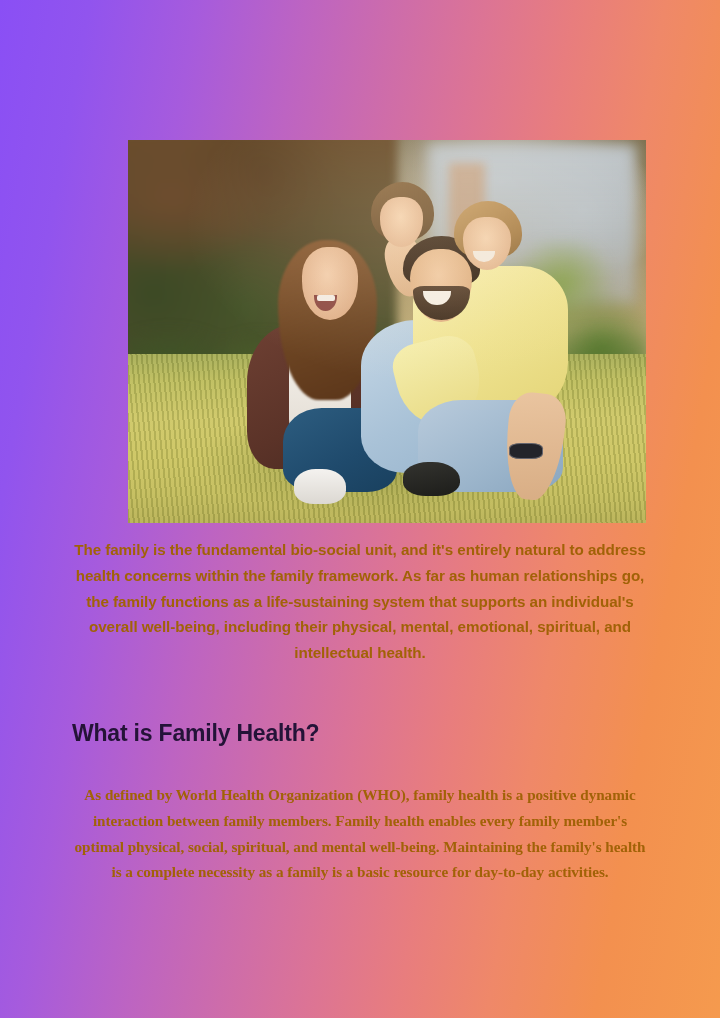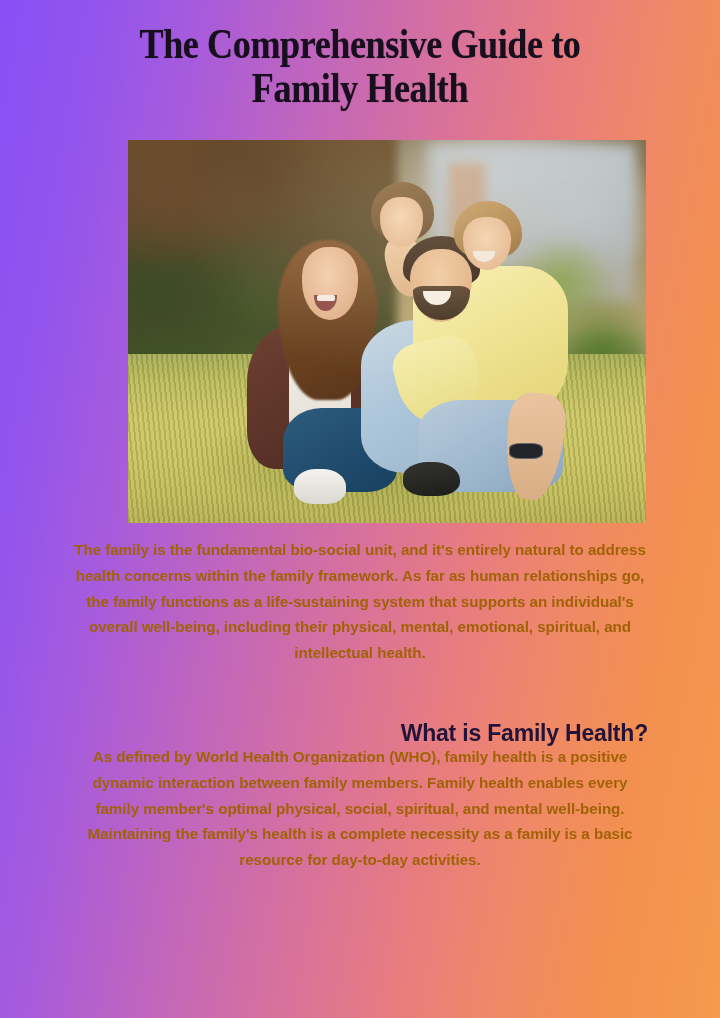--- a/index.html
+++ b/index.html
@@ -348,40 +348,36 @@
     letter-spacing: -0.05px;
   }
 
   #intro-paragraph { top: 537px; }
 
   .section-heading {
     position: absolute;
     top: 718px;
     left: 72px;
     width: 576px;
-    text-align: right;
+    text-align: left;
     color: #241338;
     font-family: "Liberation Sans", sans-serif;
     font-weight: 700;
     font-size: 23px;
     line-height: 30px;
     letter-spacing: -0.2px;
   }
 
-  #definition-paragraph { top: 744px; }
+  #definition-paragraph { top: 782px; font-family: Liberation Serif, serif; }
 </style>
 </head>
 <body>
 
 <div class="poster">
 
-  <div class="title-block">
-    <h1 class="poster-title">The Comprehensive Guide to
-Family Health</h1>
-  </div>
 
   <div class="photo-frame">
     <div class="photo">
       <div class="bg-sky"></div>
       <div class="bg-buildings"></div>
       <div class="bg-building-col"></div>
       <div class="bg-trees-left"></div>
       <div class="bg-trees-right"></div>
       <div class="bg-hedge"></div>
       <div class="grass"></div>

